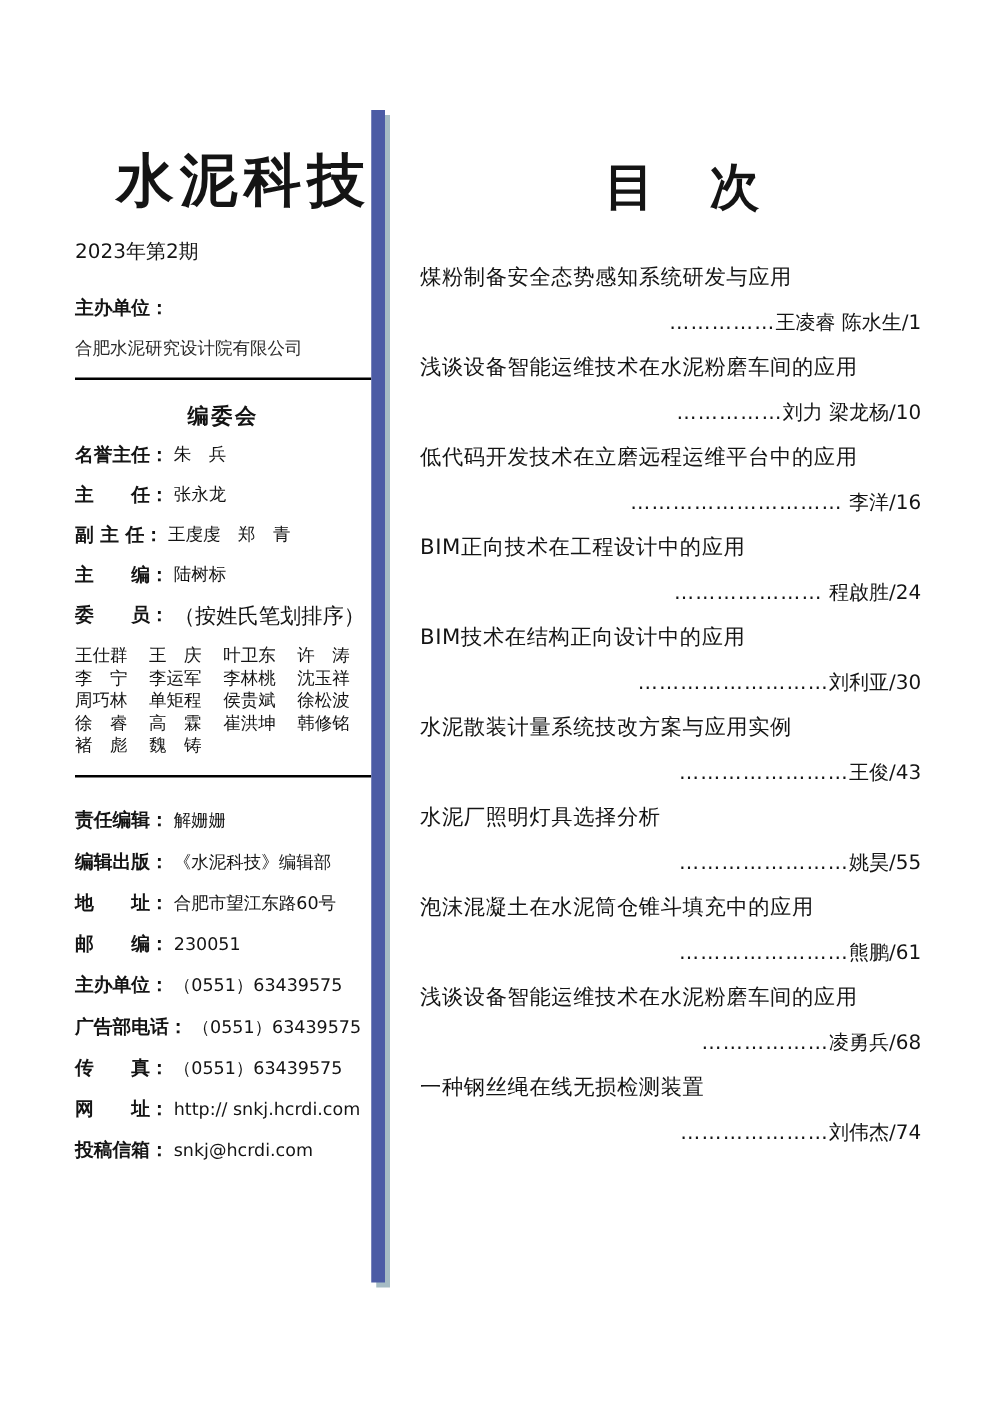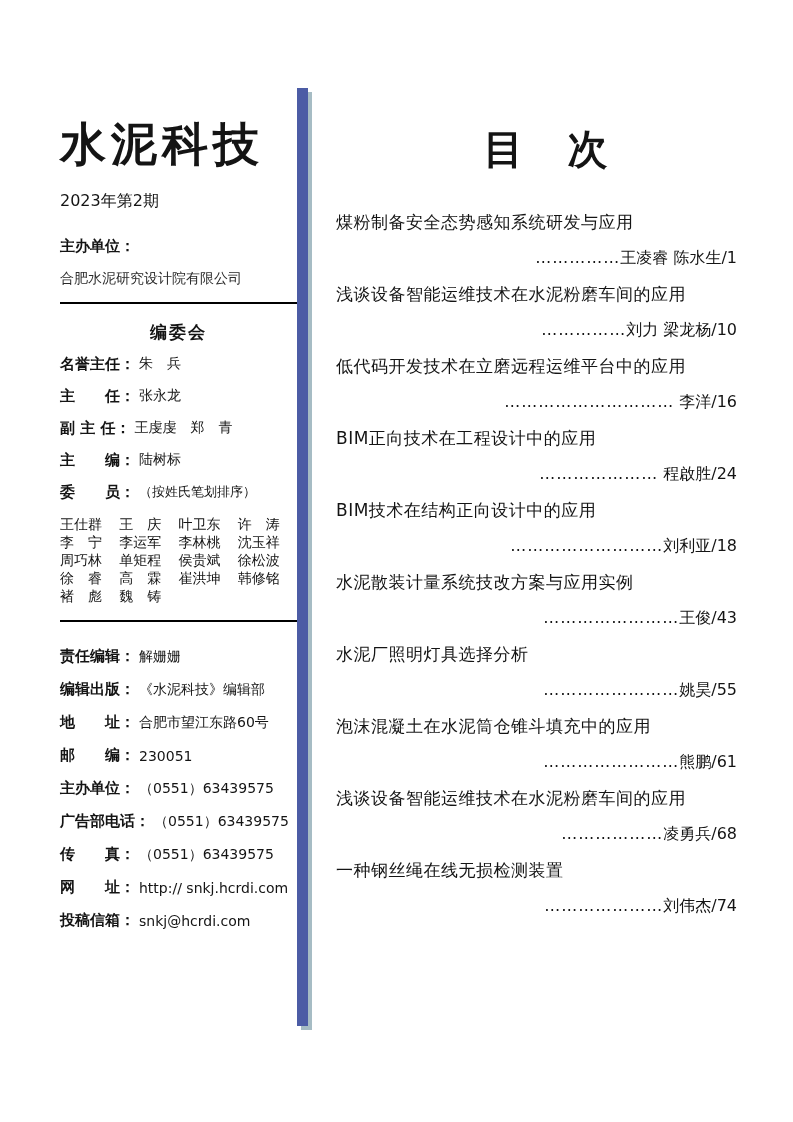--- a/index.html
+++ b/index.html
@@ -16,21 +16,21 @@
   .left-col {
     position: absolute;
     left: 60px; top: 110px;
     width: 237px;
   }
   .jtitle {
     font-family: "DejaVu Serif", serif;
     font-weight: bold;
     font-size: 46px;
     line-height: 1.5;
-    text-align: left;
+    text-align: right;
     letter-spacing: 5px;
     white-space: nowrap;
   }
   .jsub   { text-align: center; font-size: 16px; margin-top: 4px; }
   .jissue { text-align: left; font-size: 16px; margin-top: 12px; }
   .sponsor-label { font-weight: bold; font-size: 15px; margin-top: 25px; }
   .sponsor-name  { font-size: 14px; margin-top: 14px; color: #2a2a2a; }
   .divider {
     border: none;
     border-top: 2px solid #000;
@@ -47,21 +47,21 @@
   .role-row, .pub-row {
     display: flex;
     align-items: center;
     height: 32px;
     font-size: 14px;
     white-space: nowrap;
   }
   .pub-row { height: 33px; }
   .row-label { font-weight: bold; font-size: 15px; flex: 0 0 auto; }
   .row-value { margin-left: 4px; }
-  .role-row:nth-child(5) .row-value { font-size: 13px; text-align: center; }
+  .role-row:nth-child(5) .row-value { font-size: 17px; text-align: center; }
   .members {
     display: grid;
     grid-template-columns: repeat(4, 1fr);
     margin-top: 8px;
     font-size: 14px;
     white-space: nowrap;
   }
   .pub-rows { margin-top: 18px; }
 
   
@@ -216,21 +216,21 @@
       <div class="article">
         <div class="a-title">低代码开发技术在立磨远程运维平台中的应用</div>
         <div class="a-byline"><span class="a-dots">…………………………</span><span class="a-authors"> 李洋/16</span></div>
       </div>
       <div class="article">
         <div class="a-title">BIM正向技术在工程设计中的应用</div>
         <div class="a-byline"><span class="a-dots">…………………</span><span class="a-authors"> 程啟胜/24</span></div>
       </div>
       <div class="article">
         <div class="a-title">BIM技术在结构正向设计中的应用</div>
-        <div class="a-byline"><span class="a-dots">………………………</span><span class="a-authors">刘利亚/18</span></div>
+        <div class="a-byline"><span class="a-dots">………………………</span><span class="a-authors">刘利亚/30</span></div>
       </div>
       <div class="article">
         <div class="a-title">水泥散装计量系统技改方案与应用实例</div>
         <div class="a-byline"><span class="a-dots">……………………</span><span class="a-authors">王俊/43</span></div>
       </div>
       <div class="article">
         <div class="a-title">水泥厂照明灯具选择分析</div>
         <div class="a-byline"><span class="a-dots">……………………</span><span class="a-authors">姚昊/55</span></div>
       </div>
       <div class="article">

